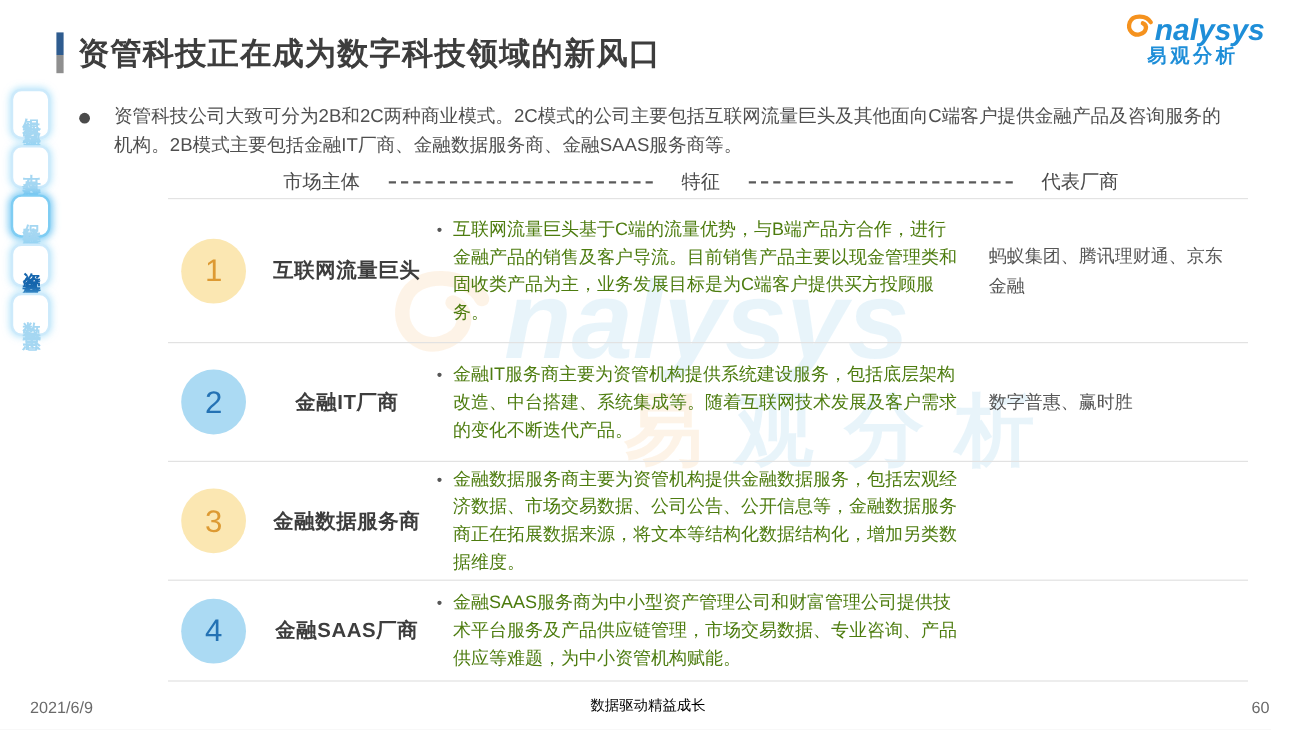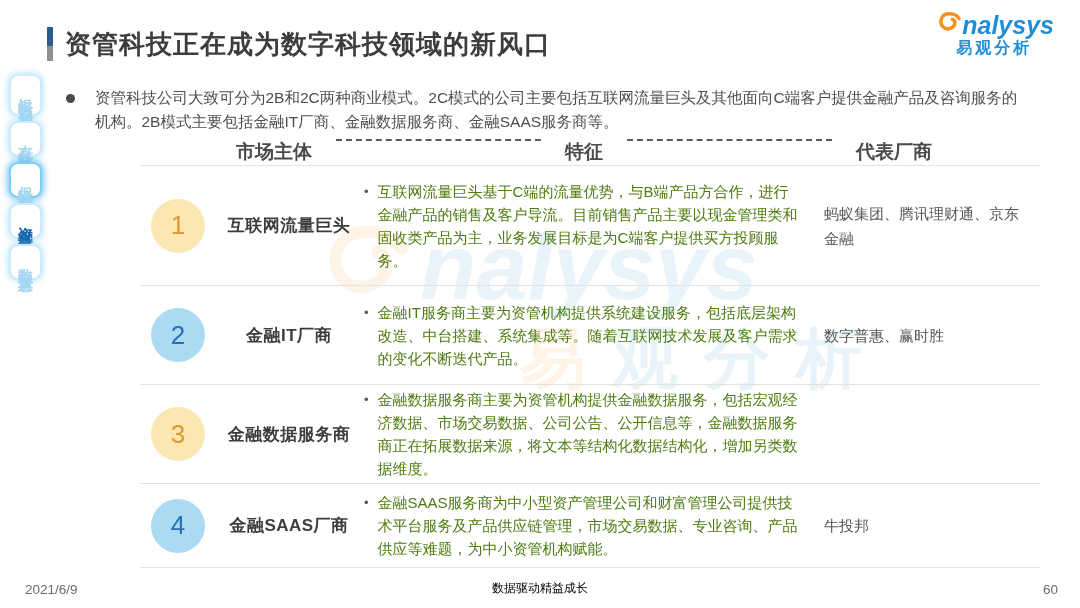--- a/index.html
+++ b/index.html
@@ -28,22 +28,22 @@
   .side-tab:nth-child(3) { border-color:#7fcdf3; box-shadow:0 0 6px 2px rgba(80,185,240,.75); }
   .side-tab.active { color:#1565ad; }
 
   
   .intro { position:absolute; left:66px; top:86px; width:952px; display:flex; }
   .intro-dot { flex:0 0 9px; width:9px; height:9px; border-radius:50%; background:#4a4a4a; margin:8px 20px 0 0; }
   .intro-text { font-size:15.5px; line-height:24px; color:#4f4f4f; }
 
   
   .market-table { position:absolute; left:140px; top:139px; width:900px; }
-  .thead { display:flex; height:27px; border-bottom:1px solid #e3e3e3;
-    font-weight:700; font-size:19px; color:#4a4a4a; }
+  .thead { display:flex; align-items:center; height:27px; border-bottom:1px solid #e3e3e3;
+    font-weight:400; font-size:16px; color:#4a4a4a; }
   .th-subject { margin-left:96px; }
   .dash-line { flex:1; height:0; border-top:2px dashed #5a5a5a; margin:0 24px; }
   .th-vendors { margin-right:108px; }
 
   .trow { display:grid; grid-template-columns:76px 146px 448px auto; align-items:center;
     border-bottom:1px solid #e2e2e2; }
   .trow:nth-of-type(2) { min-height:120px; }
   .trow:nth-of-type(3) { min-height:99px; }
   .trow:nth-of-type(4) { min-height:99px; }
   .trow:nth-of-type(5) { min-height:84px; }
@@ -140,21 +140,20 @@
     <div class="trow">
       <div class="num-circle yellow">3</div>
       <div class="subject">金融数据服务商</div>
       <div class="feature">金融数据服务商主要为资管机构提供金融数据服务，包括宏观经济数据、市场交易数据、公司公告、公开信息等，金融数据服务商正在拓展数据来源，将文本等结构化数据结构化，增加另类数据维度。</div>
     </div>
 
     <div class="trow">
       <div class="num-circle blue">4</div>
       <div class="subject">金融SAAS厂商</div>
       <div class="feature">金融SAAS服务商为中小型资产管理公司和财富管理公司提供技术平台服务及产品供应链管理，市场交易数据、专业咨询、产品供应等难题，为中小资管机构赋能。</div>
-      <div class="vendors">牛投邦</div>
     </div>
 
   </div>
 
   <div class="footer-date">2021/6/9</div>
   <div class="footer-slogan">数据驱动精益成长</div>
   <div class="footer-page">60</div>
 
 </div>
 

